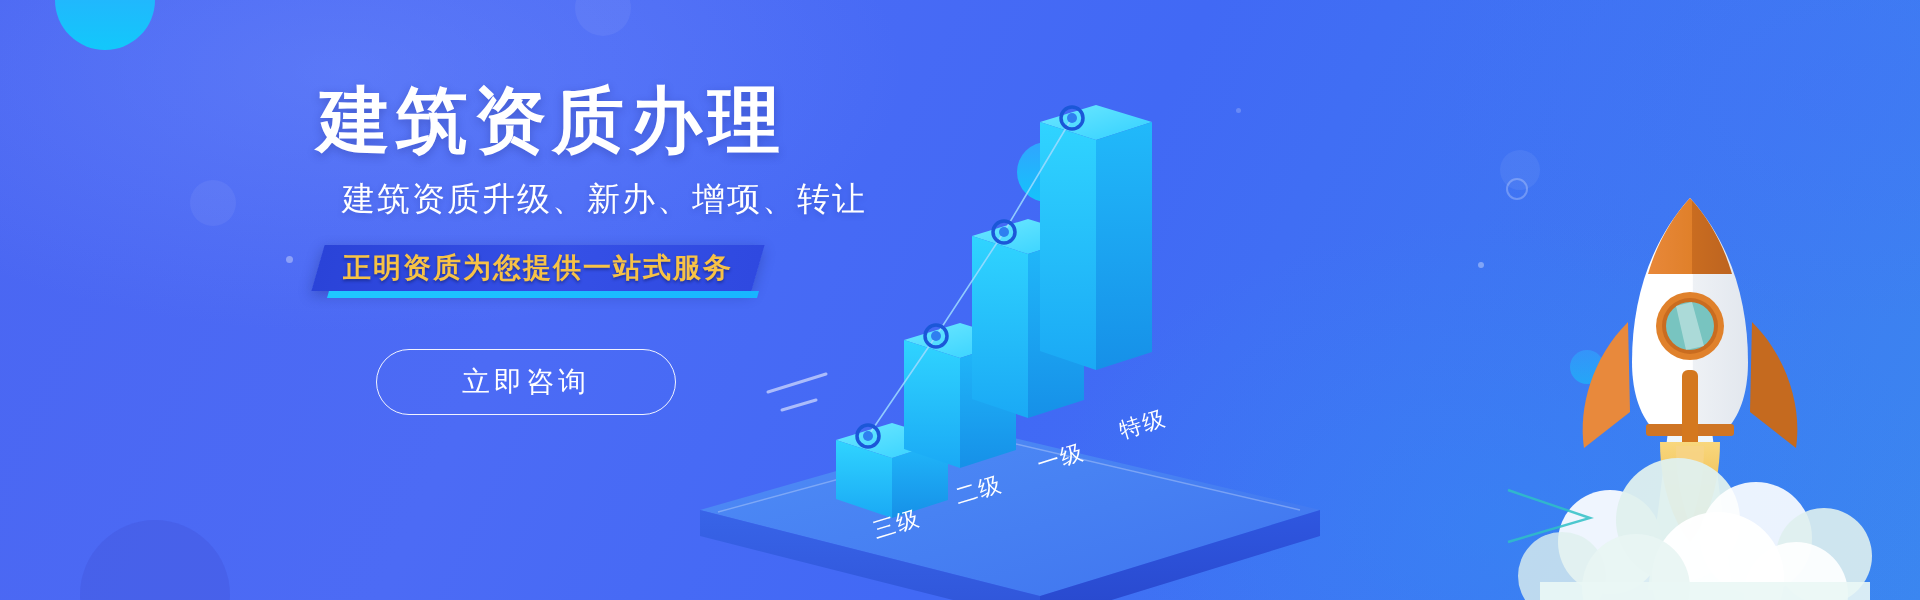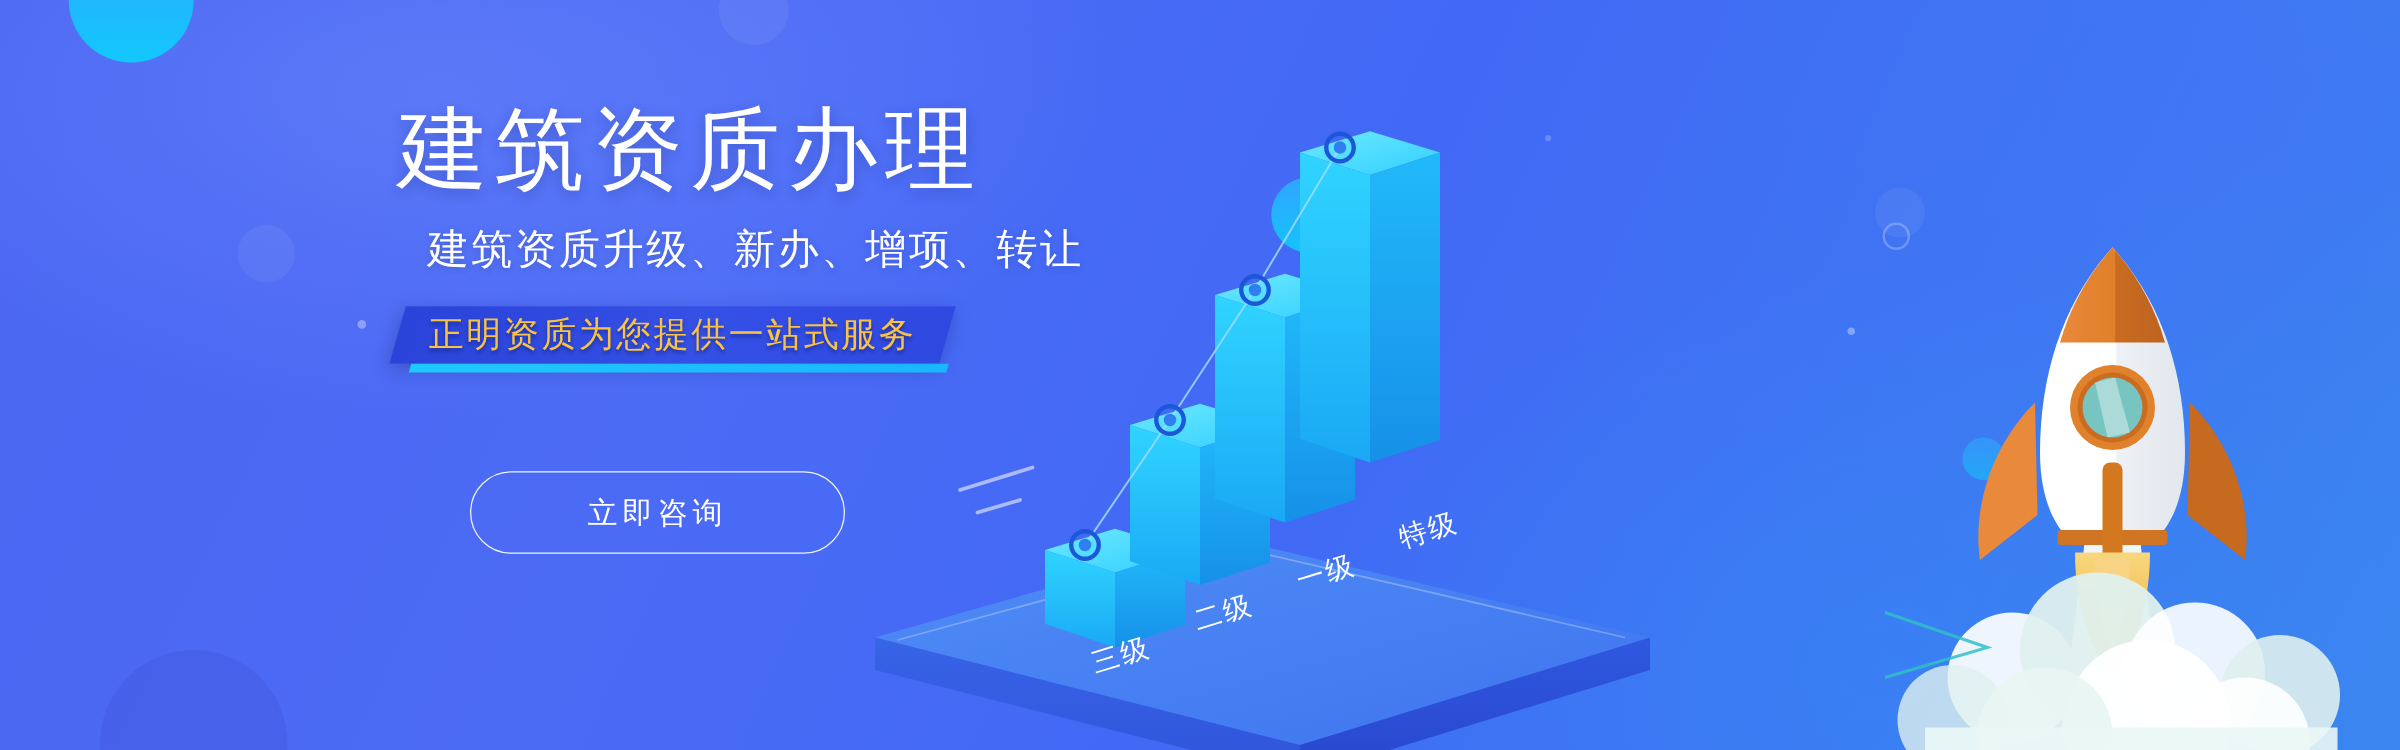--- a/index.html
+++ b/index.html
@@ -20,21 +20,21 @@
     position:absolute;left:0;top:0;width:100%;height:100%;
     background:
       radial-gradient(900px 420px at 18% 12%, rgba(120,150,255,.35), transparent 62%),
       radial-gradient(760px 520px at 78% 88%, rgba(50,140,245,.40), transparent 60%),
       radial-gradient(700px 380px at 95% 15%, rgba(70,110,250,.30), transparent 62%);
     pointer-events:none;
   }
   
   .copy{position:absolute;left:318px;top:84px;width:640px;z-index:20;}
   .title{
-    font-size:72px;font-weight:normal;color:#ffffff;letter-spacing:6px;
+    font-size:72px;font-weight:bold;color:#ffffff;letter-spacing:6px;
     line-height:1;margin:0;text-shadow:0 3px 10px rgba(20,30,110,.28);
     white-space:nowrap;
   }
   .subtitle{
     font-size:33px;color:#ffffff;letter-spacing:2px;line-height:1;
     margin:26px 0 0 24px;white-space:nowrap;font-weight:400;
     text-shadow:0 2px 6px rgba(20,30,110,.22);
   }
   
   .ribbon-wrap{position:relative;margin-top:30px;width:450px;height:52px;}
@@ -45,29 +45,29 @@
     box-shadow:0 4px 14px rgba(15,25,95,.30);
   }
   .ribbon-accent{
     position:absolute;left:10px;top:46px;width:430px;height:7px;
     background:linear-gradient(90deg,#1fc8ff 0%,#18b6ff 100%);
     transform:skewX(-16deg);
   }
   .ribbon-text{
     position:absolute;left:0;top:0;width:440px;height:46px;
     display:flex;align-items:center;justify-content:center;
-    font-size:28px;font-weight:normal;letter-spacing:2px;
+    font-size:28px;font-weight:bold;letter-spacing:2px;
     color:#f7c246;white-space:nowrap;
     text-shadow:0 2px 3px rgba(10,20,80,.45);
   }
   
   .cta{
-    margin:80px 0 0 58px;width:300px;height:66px;border-radius:34px;
+    margin:52px 0 0 58px;width:300px;height:66px;border-radius:34px;
     border:1.6px solid rgba(255,255,255,.92);background:transparent;
-    color:#ffffff;font-size:24px;letter-spacing:4px;cursor:pointer;
+    color:#ffffff;font-size:28px;letter-spacing:4px;cursor:pointer;
     font-family:inherit;display:flex;align-items:center;justify-content:center;
   }
   
   .chart{position:absolute;left:640px;top:40px;width:720px;height:560px;z-index:10;}
   .chart svg{width:100%;height:100%;display:block;overflow:visible;}
   .tier-label{
     fill:#ffffff;font-family:"Liberation Sans","DejaVu Sans",sans-serif;
     font-size:22px;letter-spacing:2px;
   }
   

